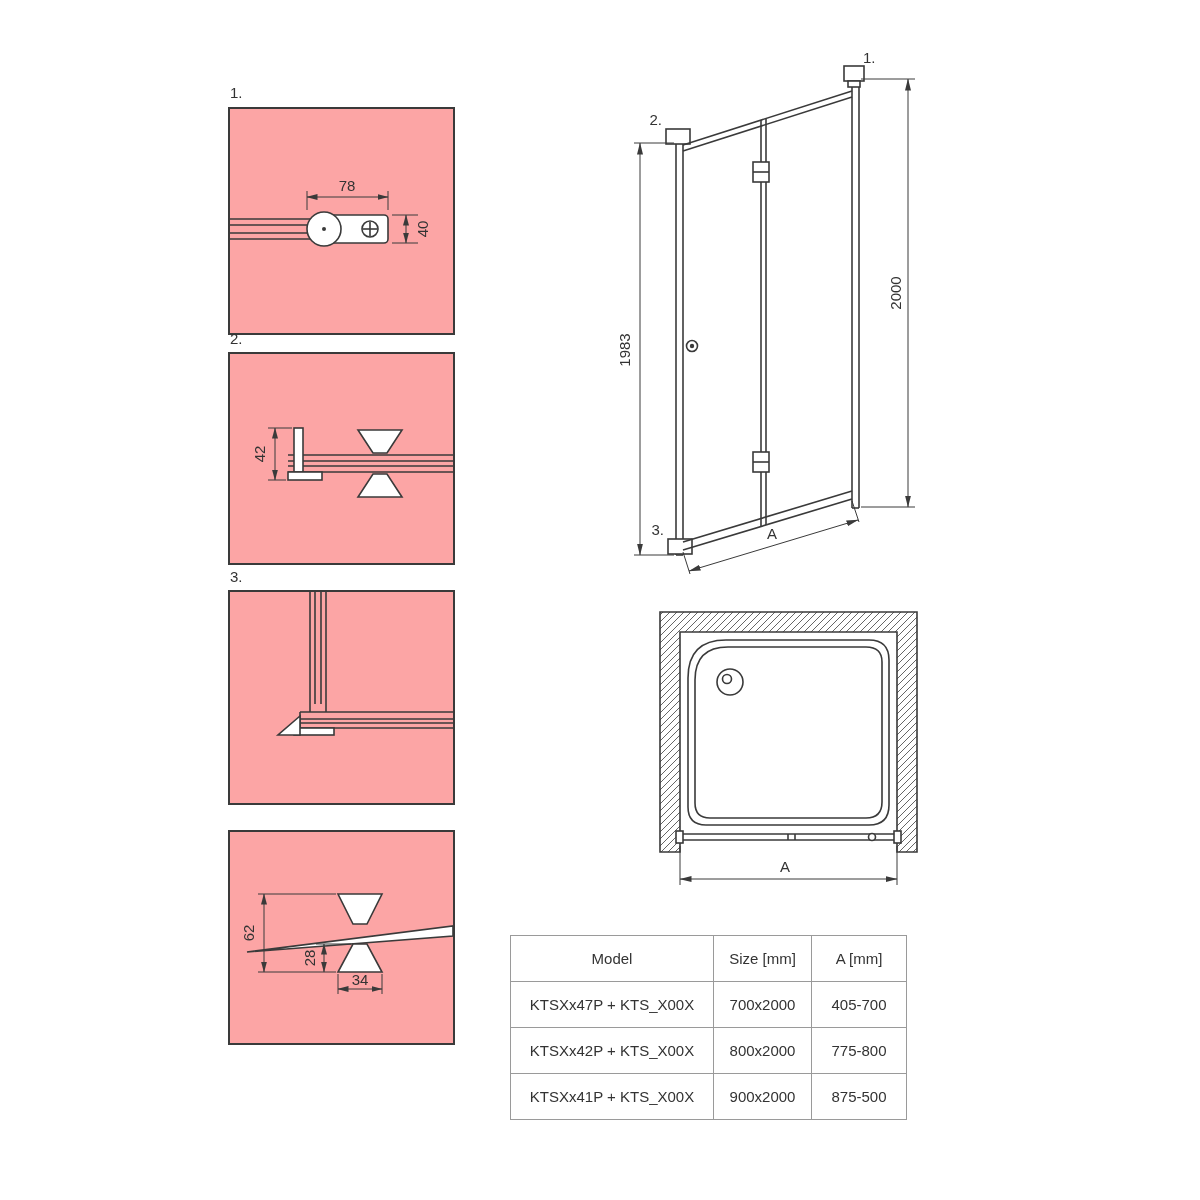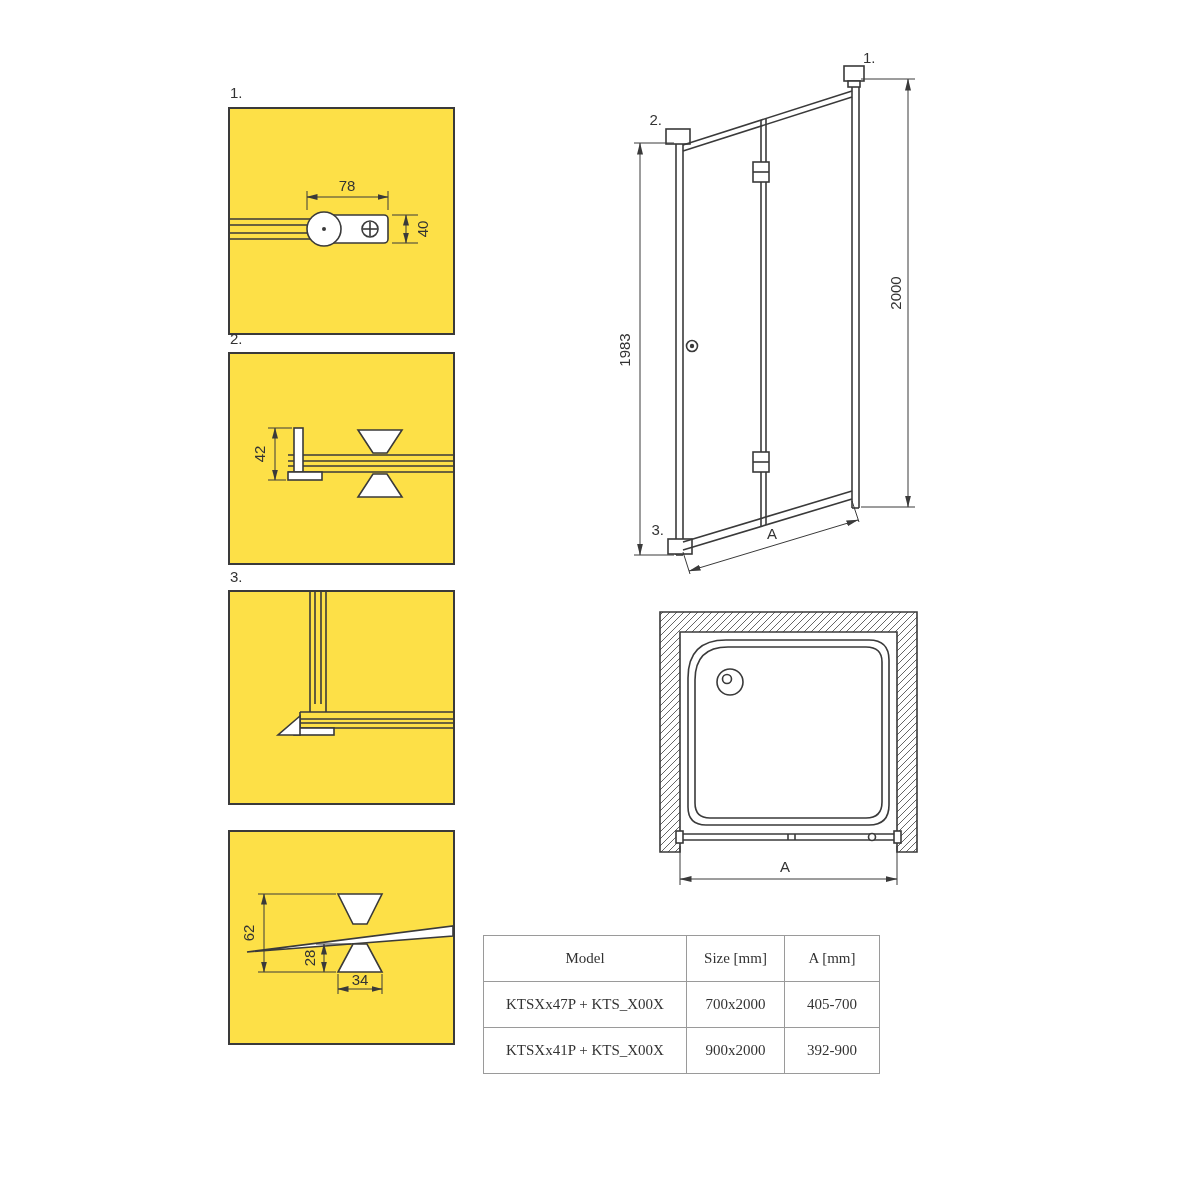--- a/index.html
+++ b/index.html
@@ -1,20 +1,20 @@
 <!DOCTYPE html>
 <html><head>
 <meta charset="utf-8">
 <style>
   * { margin:0; padding:0; box-sizing:border-box; }
   html,body { width:1200px; height:1200px; background:#ffffff;
     font-family:"Liberation Sans", sans-serif; color:#333; }
   .page { position:relative; width:1200px; height:1200px; background:#fff; overflow:hidden; }
   .abs { position:absolute; }
-  .detail-box { border:2px solid #3a3a3a; background:#fde047; }
+  .detail-box { border:2px solid #3a3a3a; background:#fca5a5; }
   .detail-label { font-size:15px; color:#333; line-height:20px; }
   svg { display:block; overflow:visible; }
   svg text { font-family:"Liberation Sans", sans-serif; font-size:15px; fill:#333; stroke:none; }
   .parts { stroke:#3a3a3a; stroke-width:1.6; fill:none; }
   .dims  { stroke:#3a3a3a; stroke-width:1;   fill:none; }
   .spec-table { border-collapse:collapse; table-layout:fixed; width:396px; background:#fff; }
   .spec-table th, .spec-table td { border:1px solid #9a9a9a; font-weight:400;
     font-size:15px; text-align:center; height:46px; color:#333; padding:0 4px; }
 </style>
 </head>
@@ -213,40 +213,45 @@
       <circle cx="232" cy="237" r="3.5" fill="#fff"></circle>
     </g>
     <g class="dims">
       <line x1="40" y1="246" x2="40" y2="285"></line>
       <line x1="257" y1="246" x2="257" y2="285"></line>
       <line x1="40" y1="279" x2="257" y2="279" marker-start="url(#arP)" marker-end="url(#arP)"></line>
     </g>
     <text x="145" y="272" text-anchor="middle">A</text>
   </svg>
 
-  <table class="spec-table abs" style="left:483px; top:935px;font-family:Liberation Serif, serif;">
+  <table class="spec-table abs" style="left:510px; top:935px;">
     <colgroup>
         <col style="width:203px">
         <col style="width:98px">
         <col style="width:95px">
       </colgroup>
     <thead>
       <tr>
         <th>Model</th>
         <th>Size [mm]</th>
         <th>A [mm]</th>
       </tr>
     </thead>
     <tbody>
       <tr>
         <td>KTSXx47P + KTS_X00X</td>
         <td>700x2000</td>
         <td>405-700</td>
       </tr>
       <tr>
+        <td>KTSXx42P + KTS_X00X</td>
+        <td>800x2000</td>
+        <td>775-800</td>
+      </tr>
+      <tr>
         <td>KTSXx41P + KTS_X00X</td>
         <td>900x2000</td>
-        <td>392-900</td>
+        <td>875-500</td>
       </tr>
     </tbody>
   </table>
 
 </div>
 
 </body></html>

